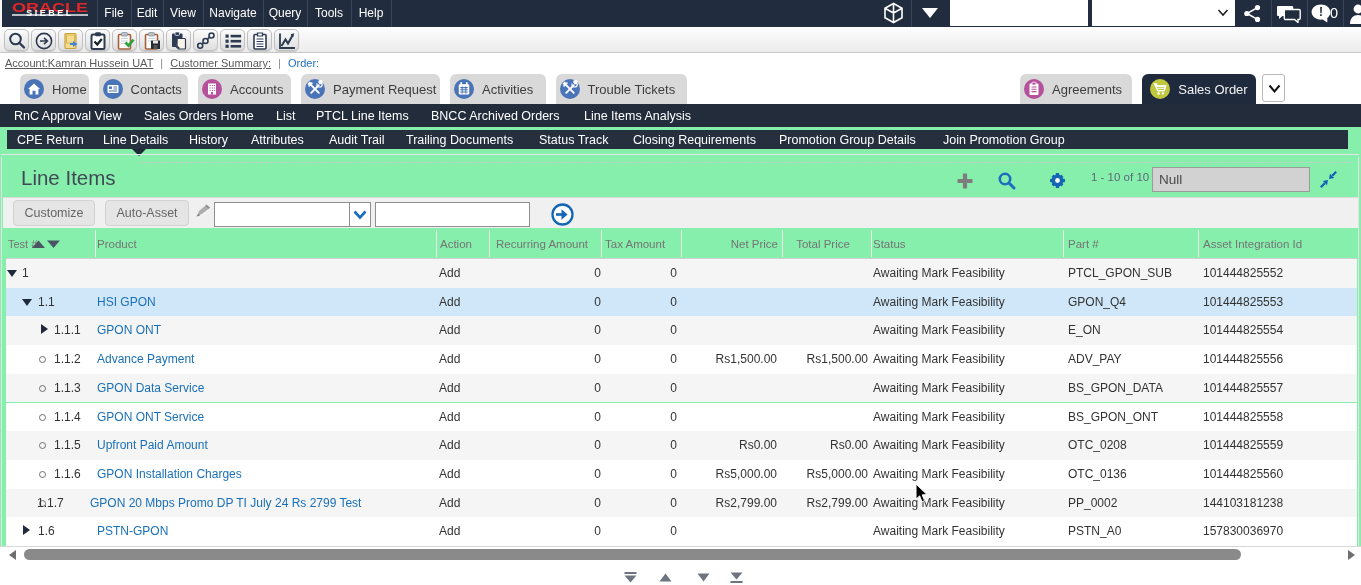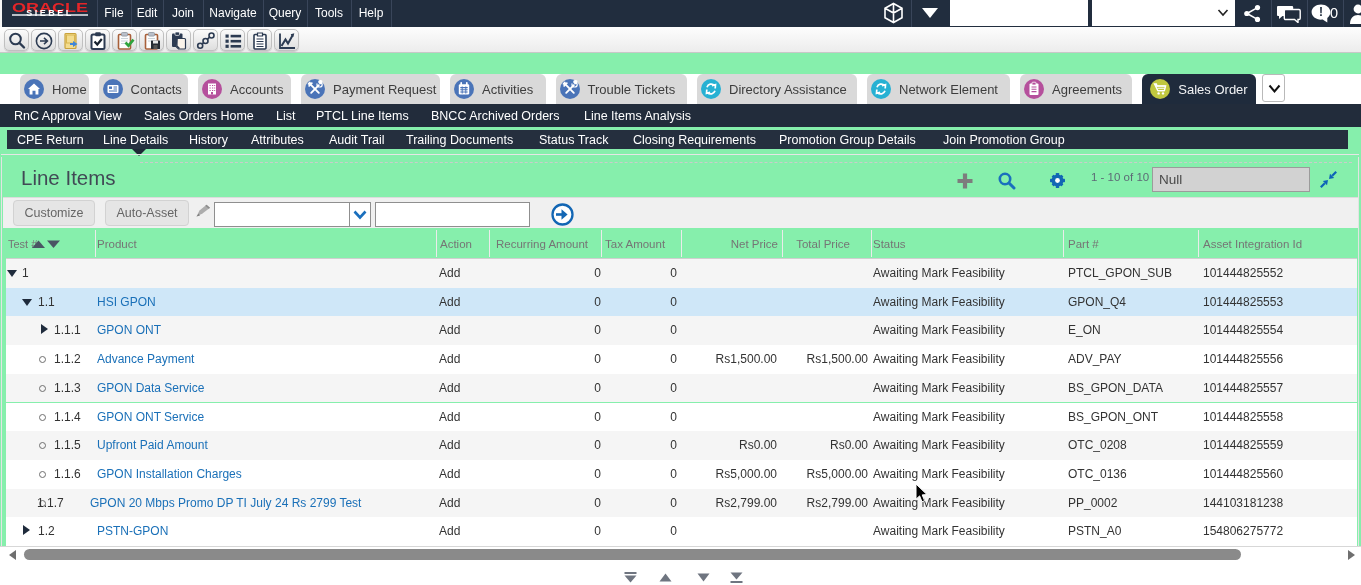--- a/index.html
+++ b/index.html
@@ -75,21 +75,21 @@
         <text x="1" y="11" font-family="Liberation Sans" font-size="12.5" font-weight="bold" fill="#e42528" textLength="76" lengthAdjust="spacingAndGlyphs">ORACLE</text>
       </svg>
       <div class="oline"></div>
       <div class="siebel">SIEBEL</div>
     </div>
     <div class="sep" style="left:97px"></div>
     <div class="mi" style="left:97px;width:34px">File</div>
     <div class="sep" style="left:131px"></div>
     <div class="mi" style="left:131px;width:32px">Edit</div>
     <div class="sep" style="left:163px"></div>
-    <div class="mi" style="left:163px;width:40px">Join</div>
+    <div class="mi" style="left:163px;width:40px">View</div>
     <div class="sep" style="left:203px"></div>
     <div class="mi" style="left:203px;width:60px">Navigate</div>
     <div class="sep" style="left:263px"></div>
     <div class="mi" style="left:263px;width:44px">Query</div>
     <div class="sep" style="left:307px"></div>
     <div class="mi" style="left:307px;width:44px">Tools</div>
     <div class="sep" style="left:351px"></div>
     <div class="mi" style="left:351px;width:40px">Help</div>
     <div class="sep" style="left:391px"></div>
 
@@ -208,20 +208,23 @@
       </div>
       <div class="tbtn" style="left:274px">
         <svg width="22" height="20" viewBox="0 0 22 20">
           <path d="M4 2.5 V17 H19" fill="none" stroke="#2c3b52" stroke-width="1.8"></path>
           <path d="M5.5 15 L9.5 8.5 L12 12.5 L16.5 4.5" fill="none" stroke="#2c3b52" stroke-width="2"></path>
           <path d="M15 4 l2.2 -0.6 l-0.5 2.3" fill="none" stroke="#2c3b52" stroke-width="1.6"></path>
         </svg>
       </div>
     </div>
 
+  <div id="crumbs">
+    <span style="margin-left:5px"></span><a>Account:Kamran Hussein UAT</a><span class="bsep">|</span><a>Customer Summary:</a><span class="bsep">|</span><span class="cur">Order:</span>
+  </div>
 
   <div id="tabrow">
       <div class="tab" style="left:20px;width:68.5px">
         <svg class="ic" width="20" height="20" viewBox="0 0 20 20">
           <circle cx="10" cy="10" r="10" fill="#4a74b8"></circle>
           <path d="M10 4.5 L16 10 H14.4 V15.5 H11.5 V11.8 H8.5 V15.5 H5.6 V10 H4 Z" fill="#fff"></path>
         </svg>
         <span class="tl">Home</span>
       </div>
       <div class="tab" style="left:98.5px;width:89.5px">
@@ -264,36 +267,20 @@
       </div>
       <div class="tab" style="left:555.5px;width:131.5px">
         <svg class="ic" width="20" height="20" viewBox="0 0 20 20">
           <circle cx="10" cy="10" r="10" fill="#4a74b8"></circle>
           <path d="M6.2 6.2 L13.8 13.8 M6.2 13.8 L13.8 6.2" stroke="#fff" stroke-width="1.9" stroke-linecap="round"></path>
           <path d="M4.2 6.8 L6.8 4.2 M4.8 3.6 L3.6 4.8" stroke="#fff" stroke-width="1.9" stroke-linecap="round"></path>
           <path d="M14.8 5.2 a2.1 2.1 0 1 0 -1.4 -1.4 Z" fill="#fff"></path>
           <circle cx="14.6" cy="5.4" r="2.6" fill="none" stroke="#fff" stroke-width="1.2" stroke-dasharray="9 4"></circle>
         </svg>
         <span class="tl">Trouble Tickets</span>
-      </div>
-      <div class="tab" style="left:697px;width:160px">
-        <svg class="ic" width="20" height="20" viewBox="0 0 20 20">
-          <circle cx="10" cy="10" r="10" fill="#27b1d3"></circle>
-          <path d="M6 8.2 a4.5 4.5 0 0 1 7.5 -1.8 M14.2 9.5 l0.3 -3.8 l-3.6 1" fill="none" stroke="#fff" stroke-width="1.7"></path>
-          <path d="M14 11.8 a4.5 4.5 0 0 1 -7.5 1.8 M5.8 10.5 l-0.3 3.8 l3.6 -1" fill="none" stroke="#fff" stroke-width="1.7"></path>
-        </svg>
-        <span class="tl">Directory Assistance</span>
-      </div>
-      <div class="tab" style="left:867px;width:143px">
-        <svg class="ic" width="20" height="20" viewBox="0 0 20 20">
-          <circle cx="10" cy="10" r="10" fill="#27b1d3"></circle>
-          <path d="M6 8.2 a4.5 4.5 0 0 1 7.5 -1.8 M14.2 9.5 l0.3 -3.8 l-3.6 1" fill="none" stroke="#fff" stroke-width="1.7"></path>
-          <path d="M14 11.8 a4.5 4.5 0 0 1 -7.5 1.8 M5.8 10.5 l-0.3 3.8 l3.6 -1" fill="none" stroke="#fff" stroke-width="1.7"></path>
-        </svg>
-        <span class="tl">Network Element</span>
       </div>
       <div class="tab" style="left:1020px;width:112px">
         <svg class="ic" width="20" height="20" viewBox="0 0 20 20">
           <circle cx="10" cy="10" r="10" fill="#b5509c"></circle>
           <rect x="5.5" y="4.5" width="9" height="11.5" rx="1" fill="#fff"></rect>
           <rect x="8" y="3.2" width="4" height="2.8" rx="0.8" fill="#b5509c" stroke="#fff" stroke-width="0.8"></rect>
           <path d="M7.5 8 h5 M7.5 10.3 h5 M7.5 12.6 h5" stroke="#b5509c" stroke-width="1.1"></path>
         </svg>
         <span class="tl">Agreements</span>
       </div>
@@ -522,28 +509,28 @@
         <div class="cell num" style="left:495px;width:100px">0</div>
         <div class="cell num" style="left:571px;width:100px">0</div>
         <div class="cell num" style="left:621px;width:150px">Rs2,799.00</div>
         <div class="cell num" style="left:712px;width:150px">Rs2,799.00</div>
         <div class="cell" style="left:867px">Awaiting Mark Feasibility</div>
         <div class="cell" style="left:1062px">PP_0002</div>
         <div class="cell" style="left:1197px">144103181238</div>
       </div>
       <div class="row" style="top:288.29999999999995px;background:#ffffff">
         <span class="abs car-r" style="left:17px;top:8px"></span>
-        <div class="cell" style="left:32px">1.2</div>
+        <div class="cell" style="left:32px">1.6</div>
         <div class="cell lnk" style="left:91px">PSTN-GPON</div>
         <div class="cell" style="left:433px">Add</div>
         <div class="cell num" style="left:495px;width:100px">0</div>
         <div class="cell num" style="left:571px;width:100px">0</div>
         <div class="cell" style="left:867px">Awaiting Mark Feasibility</div>
         <div class="cell" style="left:1062px">PSTN_A0</div>
-        <div class="cell" style="left:1197px">154806275772</div>
+        <div class="cell" style="left:1197px">157830036970</div>
       </div>
     </div>
   <div class="abs" style="left:1px;top:157px;width:1px;height:405px;background:#e3e3e3"></div>
   <div class="abs" style="left:1358px;top:157px;width:1px;height:405px;background:#e3e3e3"></div>
 
   <div id="hscroll">
     <div class="abs" style="left:9px;top:3px;width:0;height:0;border-top:5px solid transparent;border-bottom:5px solid transparent;border-right:7px solid #6f6f6f;"></div>
     <div id="hthumb"></div>
     <div class="abs" style="left:1348px;top:3px;width:0;height:0;border-top:5px solid transparent;border-bottom:5px solid transparent;border-left:7px solid #6f6f6f;"></div>
   </div>

